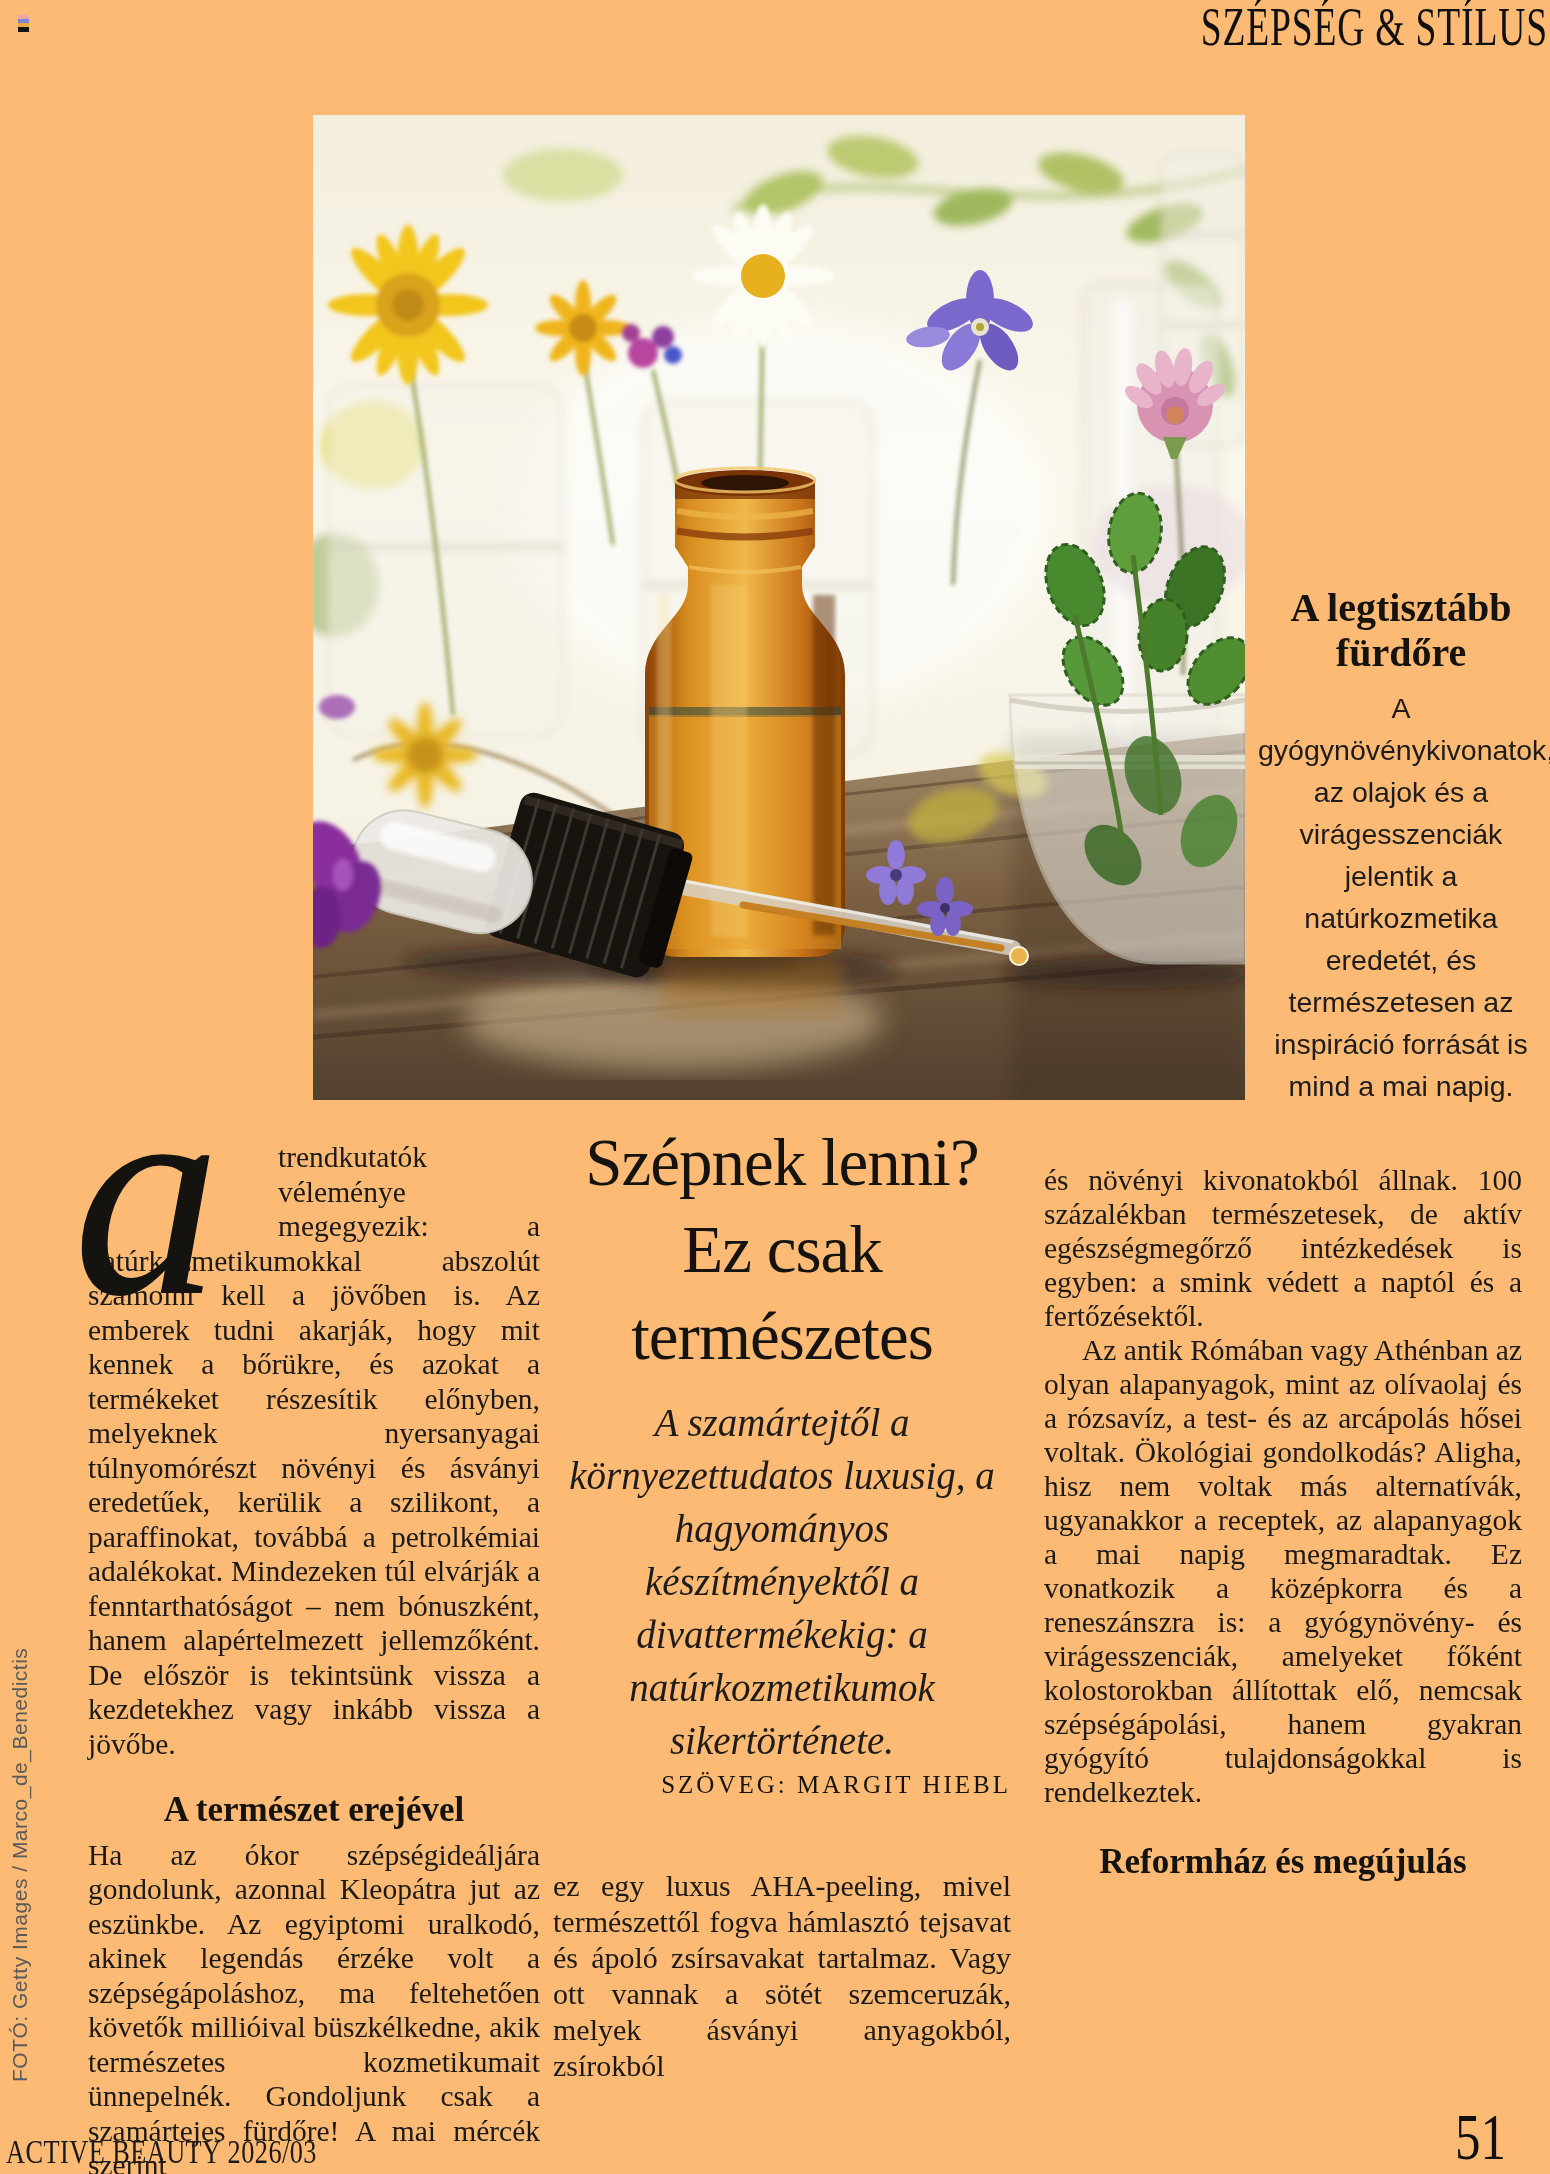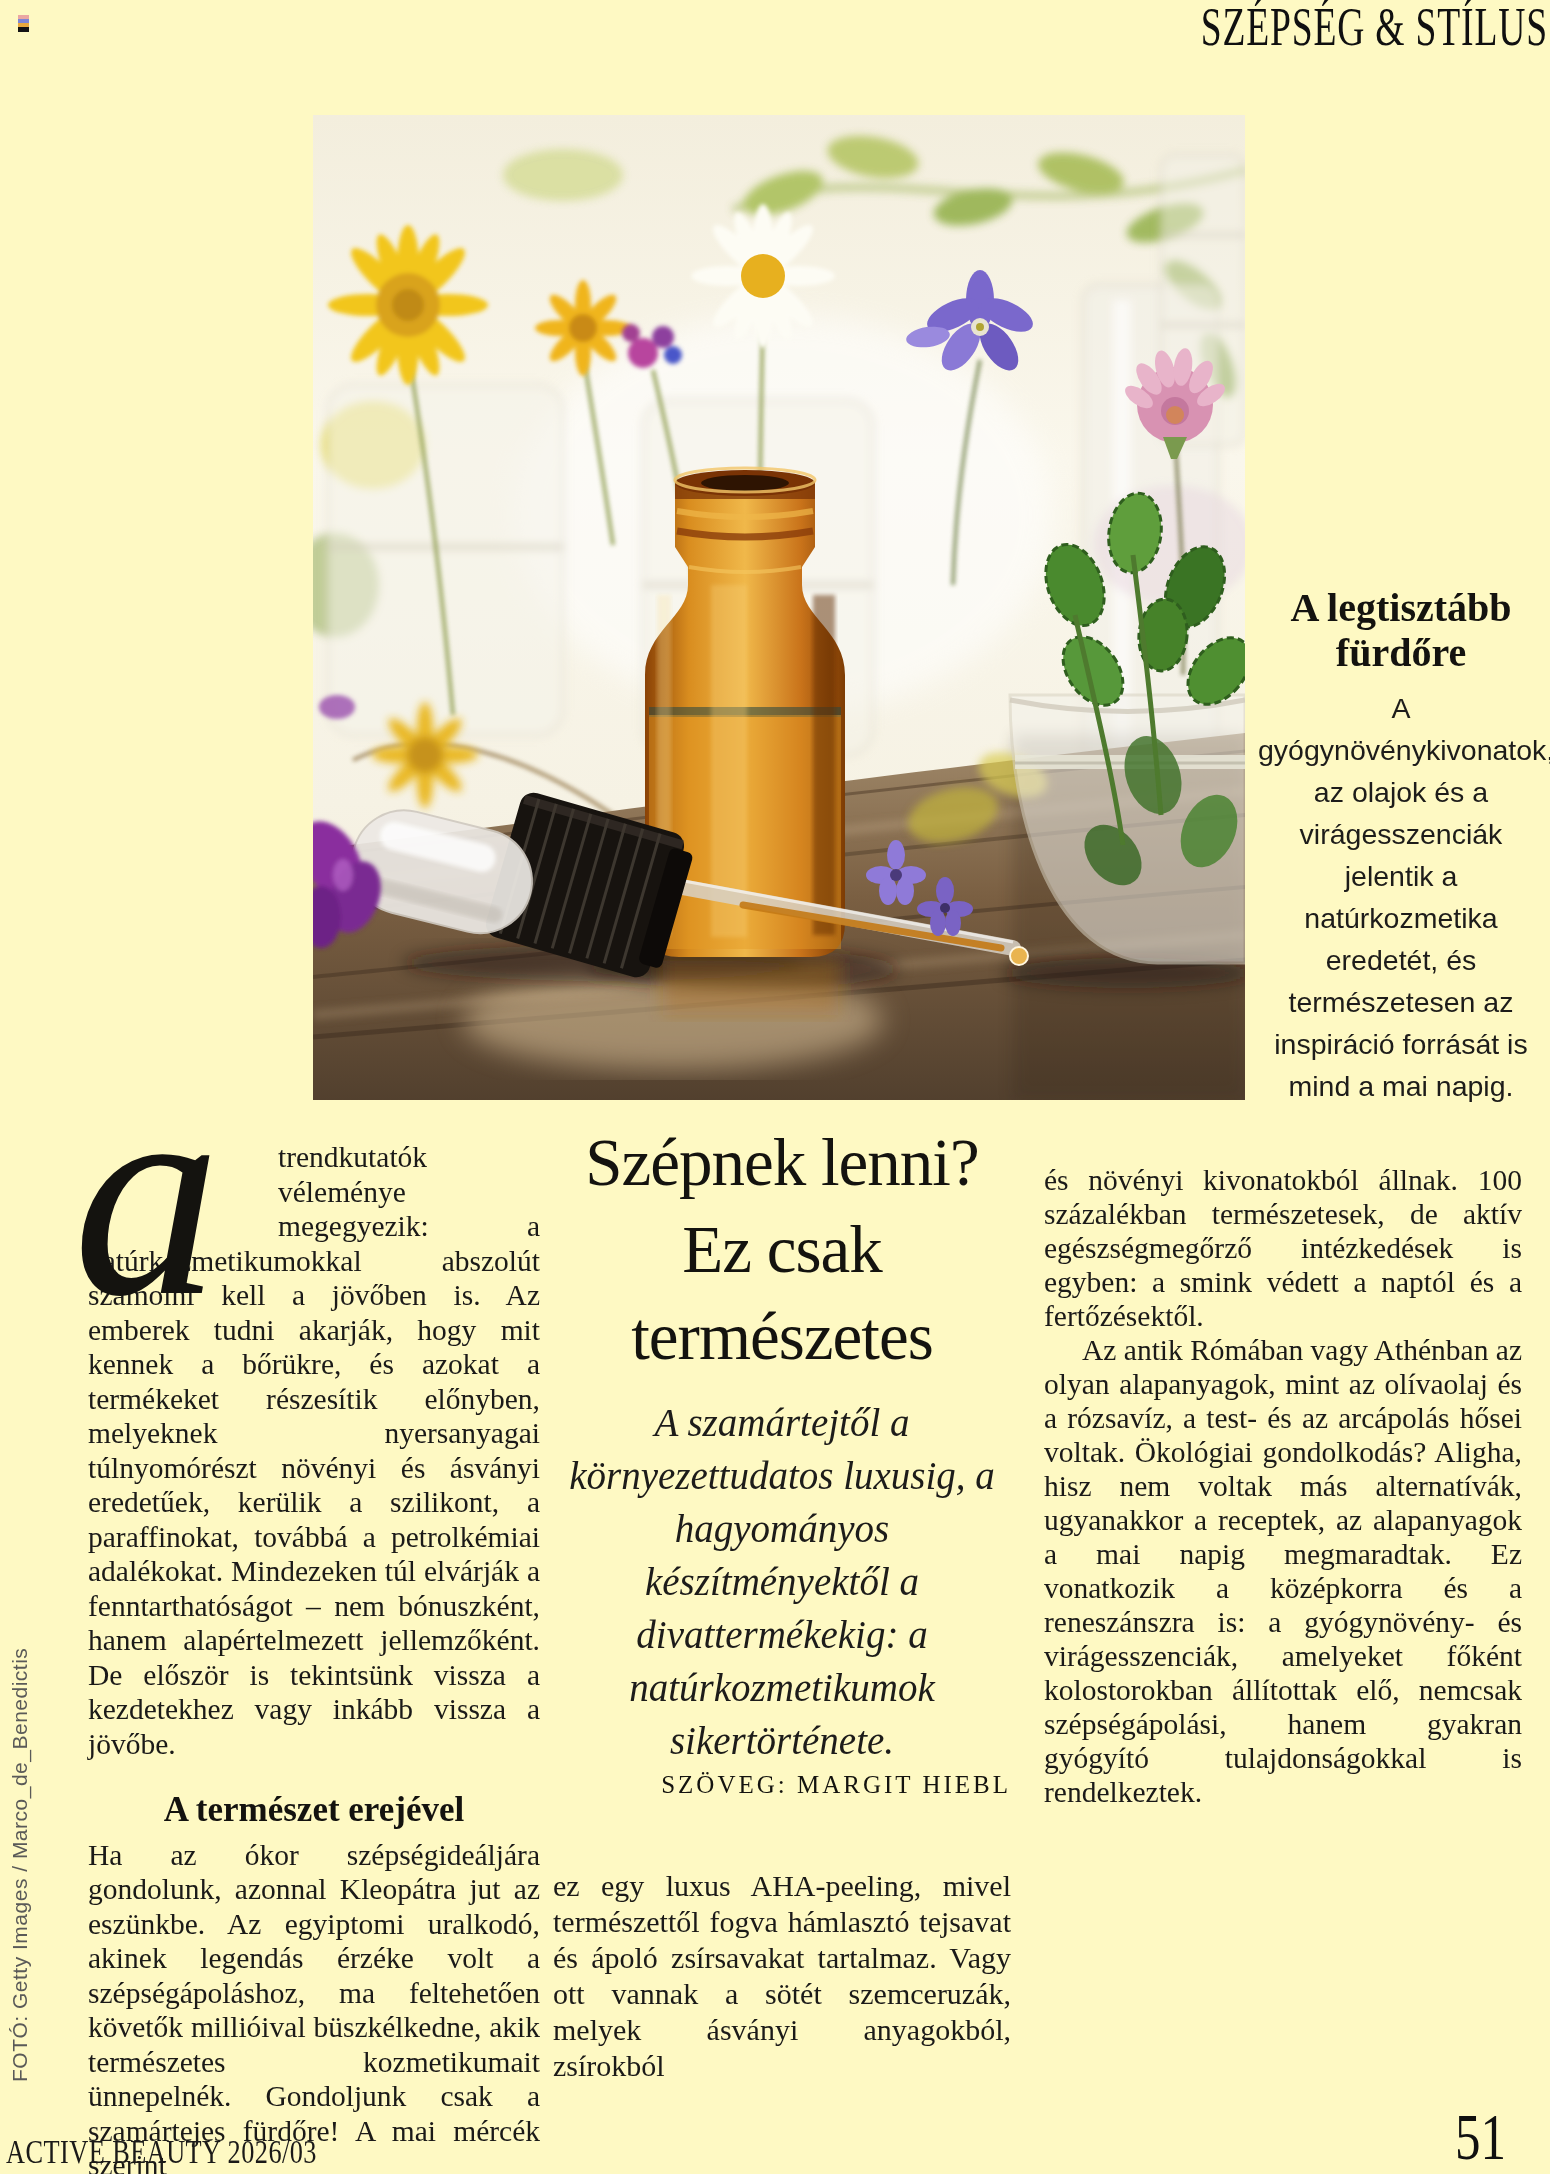--- a/index.html
+++ b/index.html
@@ -1,16 +1,16 @@
 <!DOCTYPE html>
 <html><head>
 <meta charset="utf-8">
 <style>
   html,body{margin:0;padding:0;background:#e8e8e8;}
-  #page{position:relative;width:1550px;height:2174px;background:#fef9c3;overflow:hidden;
+  #page{position:relative;width:1550px;height:2174px;background:#fdba74;overflow:hidden;
         font-family:"Liberation Serif",serif;color:#1b1a18;}
 
   
   .regmark{position:absolute;left:18px;top:15px;width:11px;}
   .regmark div{height:4px;}
   .section-header{position:absolute;top:-6px;right:2px;font-size:47px;letter-spacing:1px;
       color:#101010;transform:scale(.80,1.18);transform-origin:top right;white-space:nowrap;}
 
   
   .photo{position:absolute;left:313px;top:115px;width:932px;height:985px;overflow:hidden;}
@@ -389,19 +389,20 @@
   <div class="col col-mid">
     <h1 class="headline">Szépnek lenni? Ez csak természetes</h1>
     <p class="standfirst">A szamártejtől a környezettudatos luxusig, a hagyományos készítményektől a divattermékekig: a natúrkozmetikumok sikertörténete.</p>
     <p class="byline">SZÖVEG: MARGIT HIEBL</p>
     <p class="bodytext">ez egy luxus AHA-peeling, mivel természettől fogva hámlasztó tejsavat és ápoló zsírsavakat tartalmaz. Vagy ott vannak a sötét szemceruzák, melyek ásványi anyagokból, zsírokból</p>
   </div>
 
   <div class="col col-right">
     <p>és növényi kivonatokból állnak. 100 százalékban természetesek, de aktív egészségmegőrző intézkedések is egyben: a smink védett a naptól és a fertőzésektől.</p>
     <p class="indent">Az antik Rómában vagy Athénban az olyan alapanyagok, mint az olívaolaj és a rózsavíz, a test- és az arcápolás hősei voltak. Ökológiai gondolkodás? Aligha, hisz nem voltak más alternatívák, ugyanakkor a receptek, az alapanyagok a mai napig megmaradtak. Ez vonatkozik a középkorra és a reneszánszra is: a gyógynövény- és virágesszenciák, amelyeket főként kolostorokban állítottak elő, nemcsak szépségápolási, hanem gyakran gyógyító tulajdonságokkal is rendelkeztek.</p>
+    <p class="subhead">Reformház és megújulás</p>
   </div>
 
   <div class="photo-credit">FOTÓ: Getty Images / Marco_de_Benedictis</div>
   <div class="footer-mag">ACTIVE BEAUTY 2026/03</div>
   <div class="page-num">51</div>
 
 </div>
 
 </body></html>

